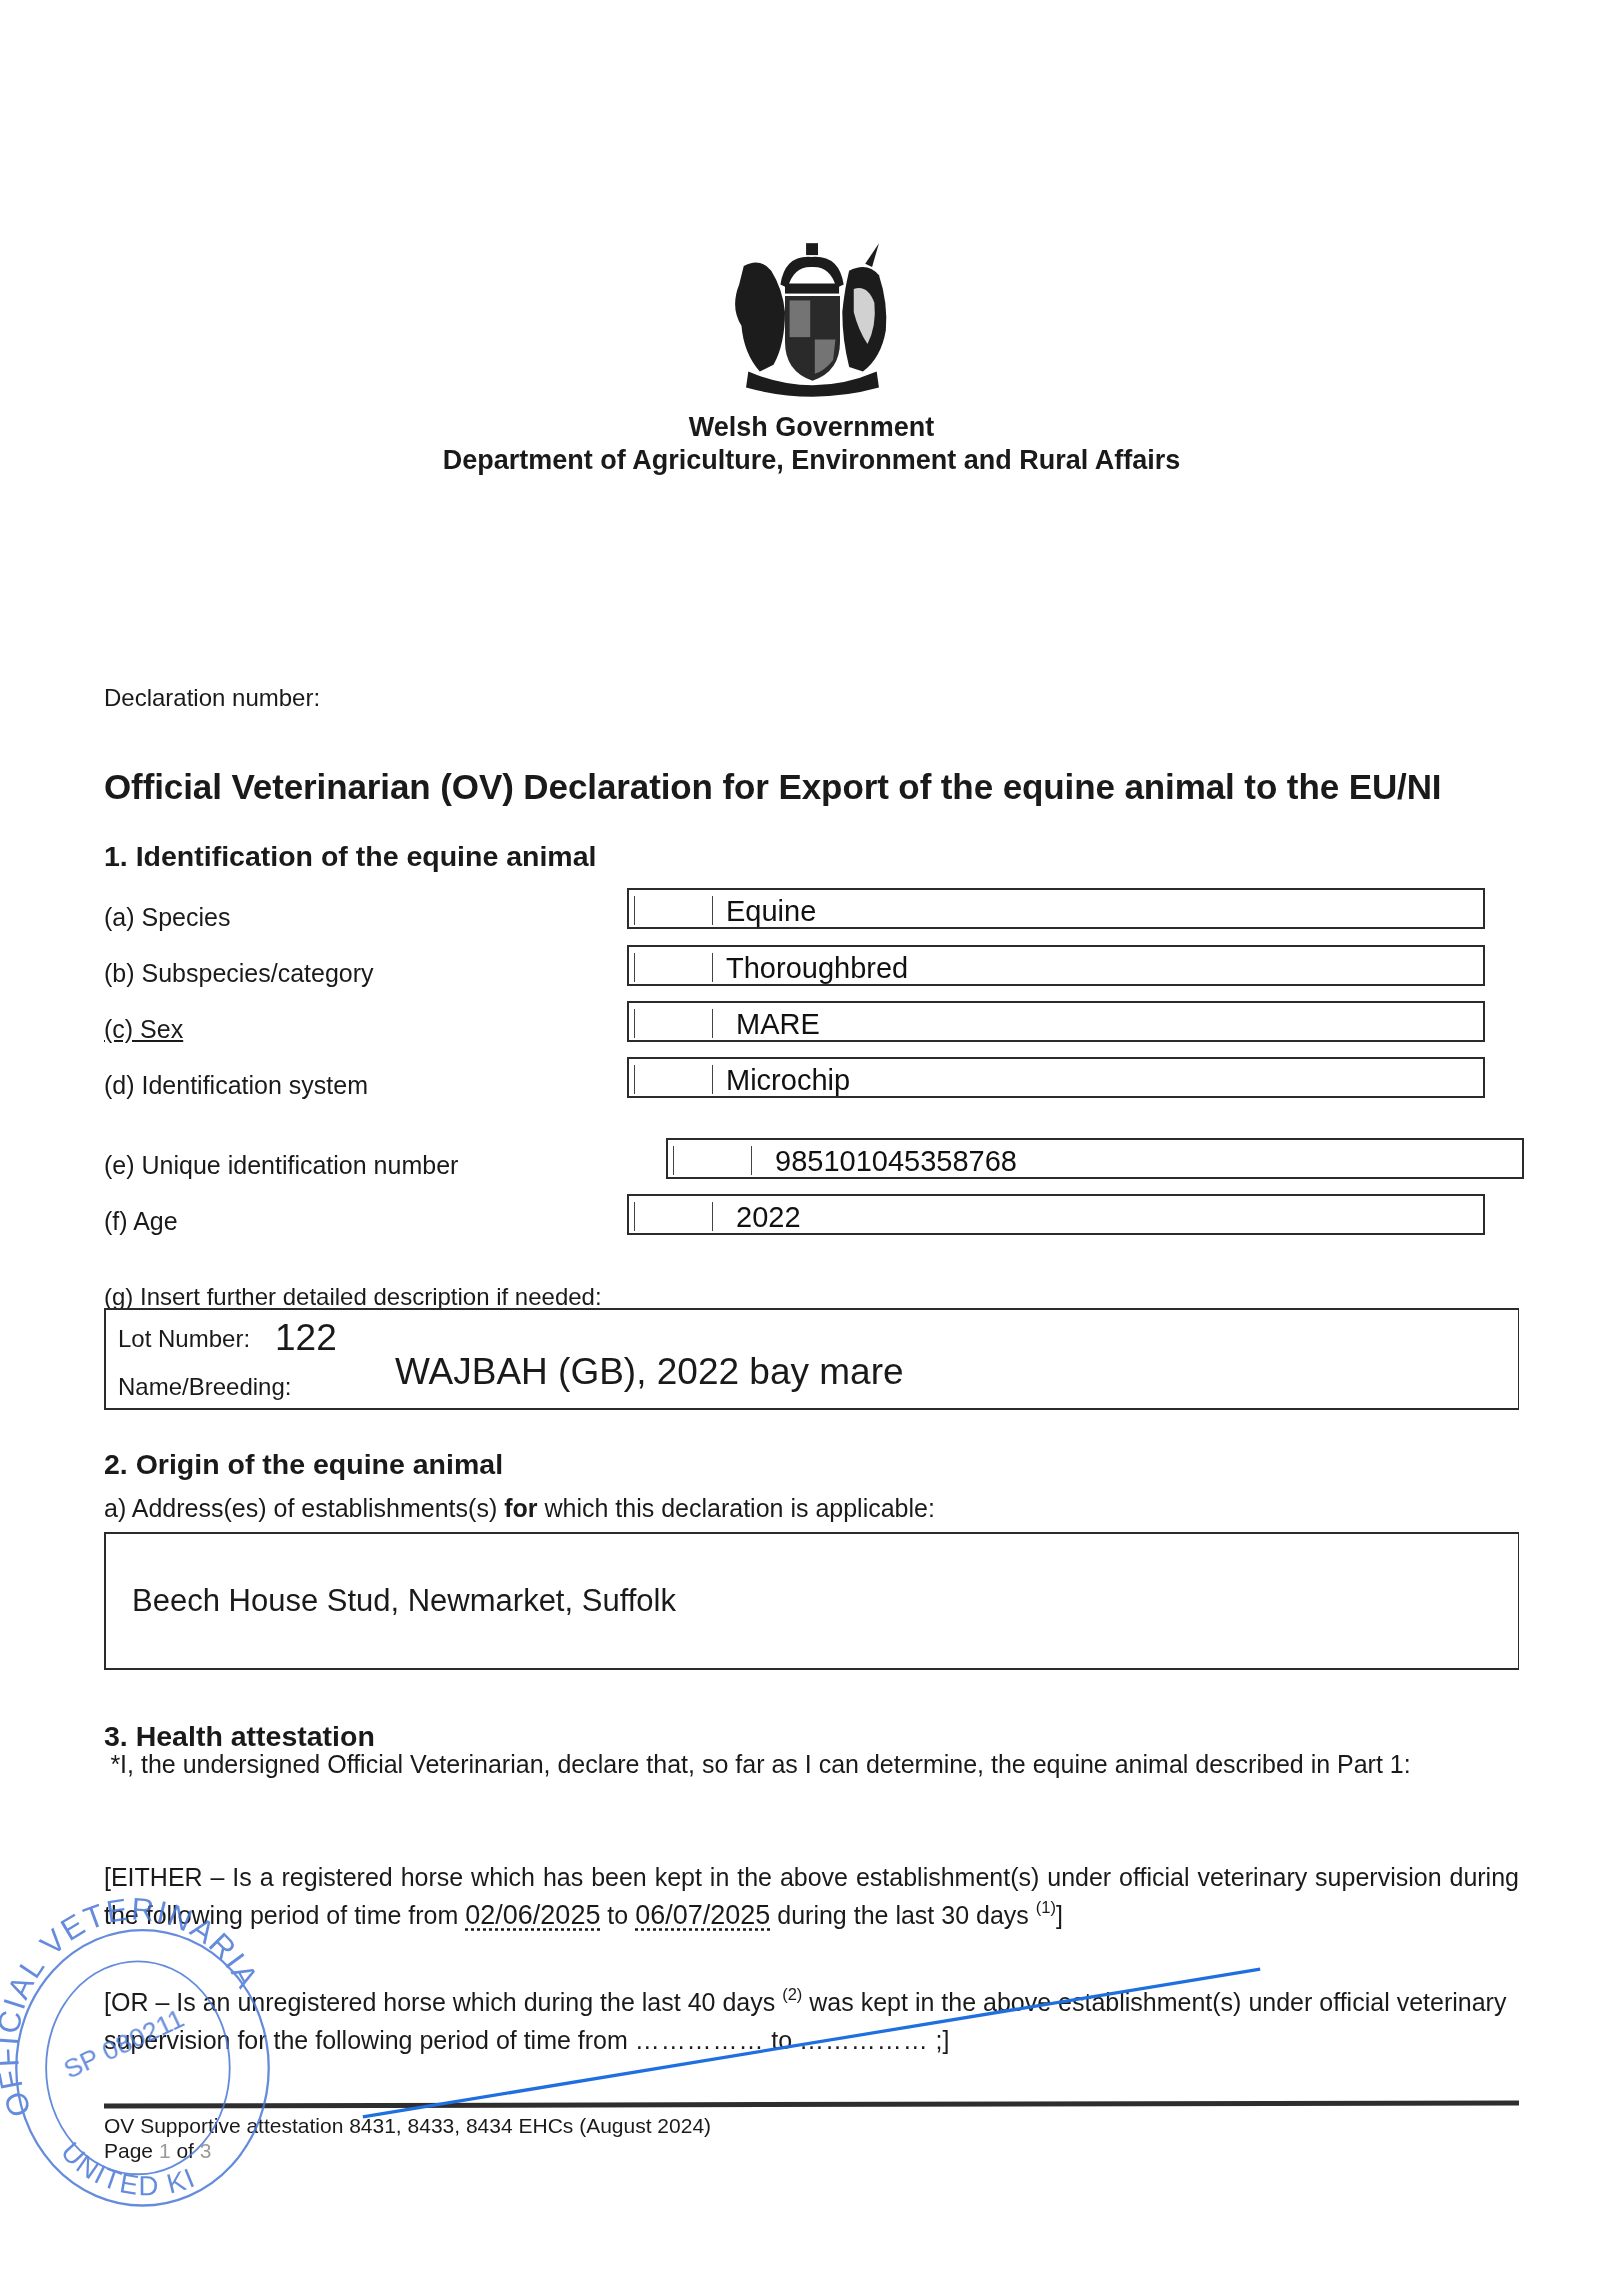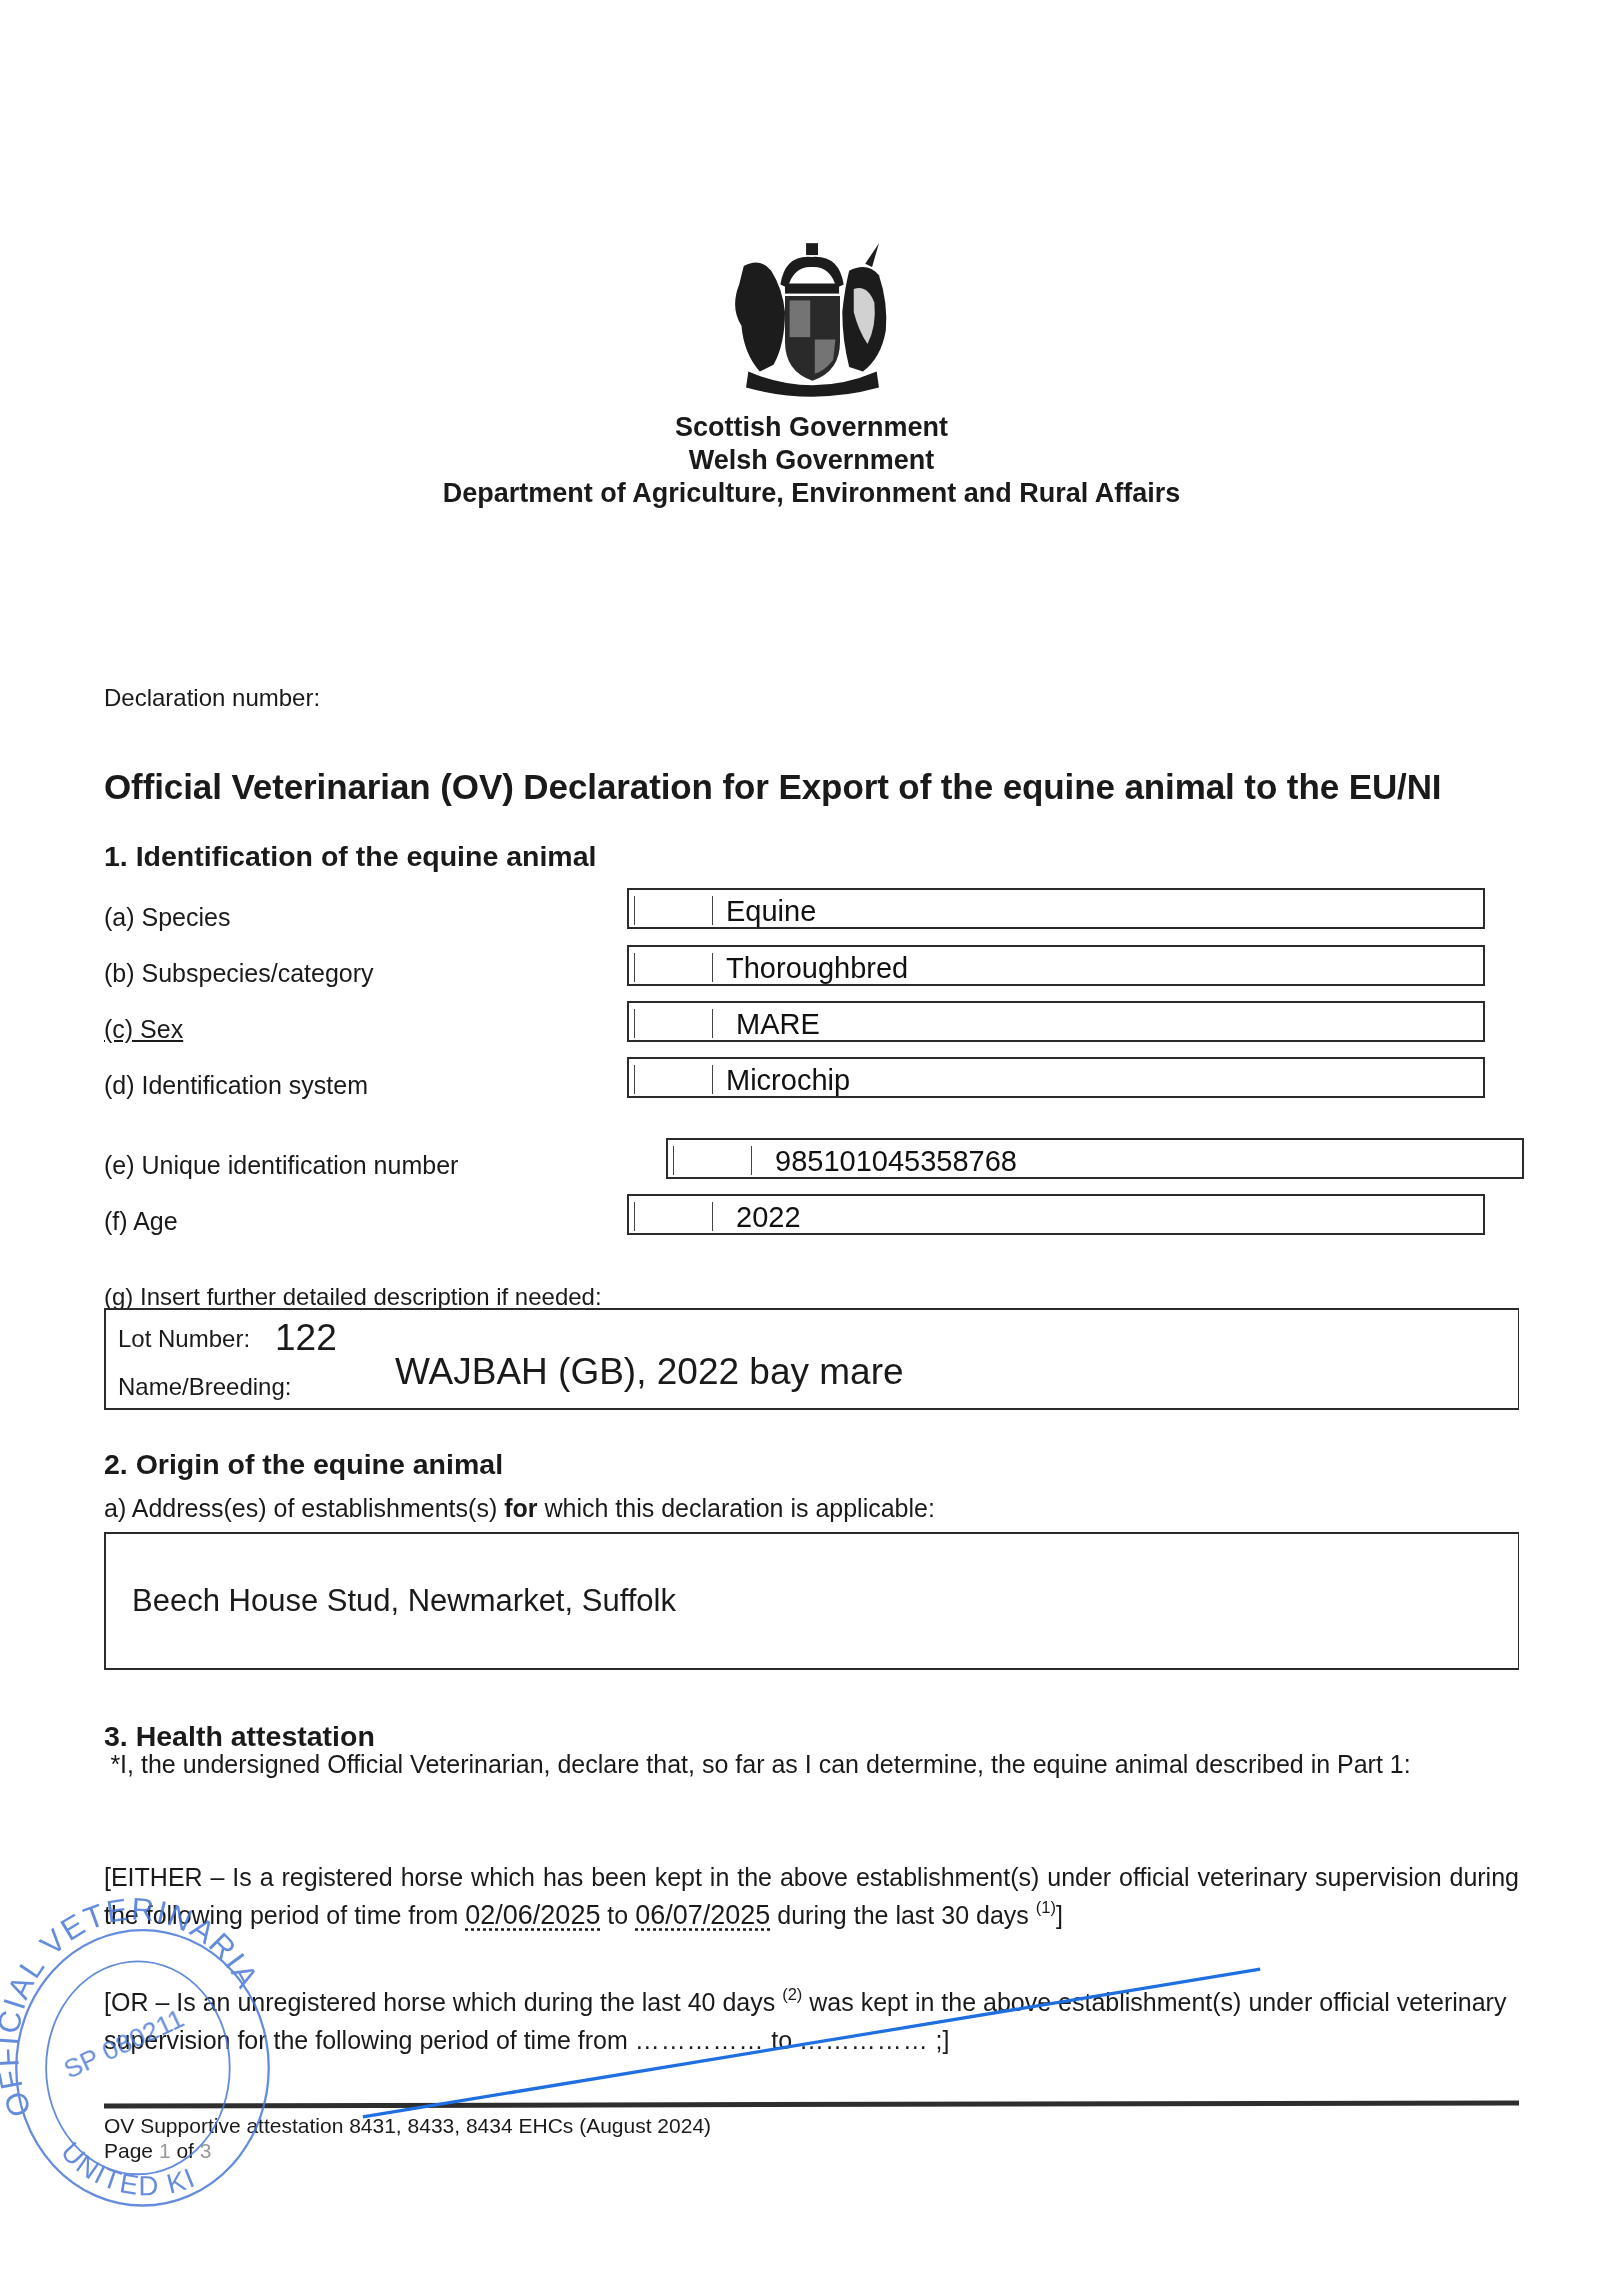--- a/index.html
+++ b/index.html
@@ -79,21 +79,20 @@
       <path d="M290 80 Q330 60 355 90 Q375 150 370 210 Q360 270 320 300 L290 290 Q275 230 275 170 Q280 120 290 80 Z"></path>
       <path d="M325 65 L355 20 L340 72 Z"></path>
       <path d="M300 120 Q330 110 345 150 Q350 200 330 240 Q310 210 300 170 Z" fill="#fff" opacity="0.8"></path>
 
       <path d="M70 300 Q210 360 350 300 L355 335 Q210 375 65 335 Z"></path>
     </g>
   </svg>
 </div>
 
 <div class="abs depts">
-  <div>Scottish Government</div>
   <div>Welsh Government</div>
   <div>Department of Agriculture, Environment and Rural Affairs</div>
 </div>
 
 <div class="abs decl-num">Declaration number:</div>
 
 <div class="abs doc-title">Official Veterinarian (OV) Declaration for Export of the equine animal to the EU/NI</div>
 
 <div class="abs section-h" style="left:104px; top:840px;">1. Identification of the equine animal</div>
 

